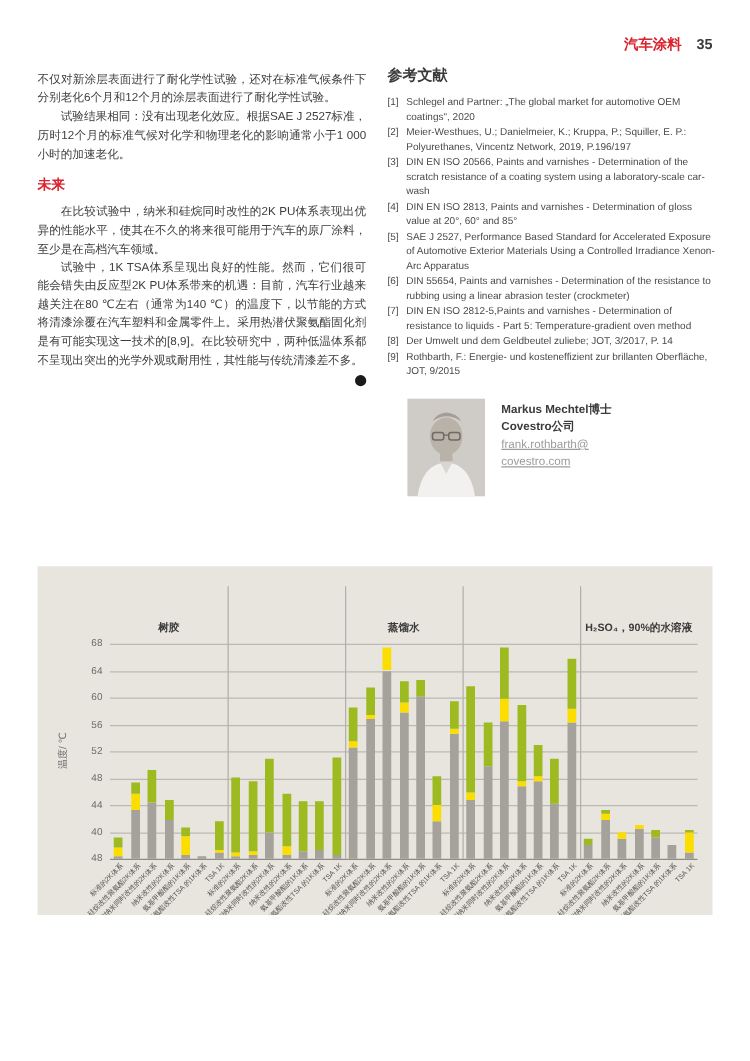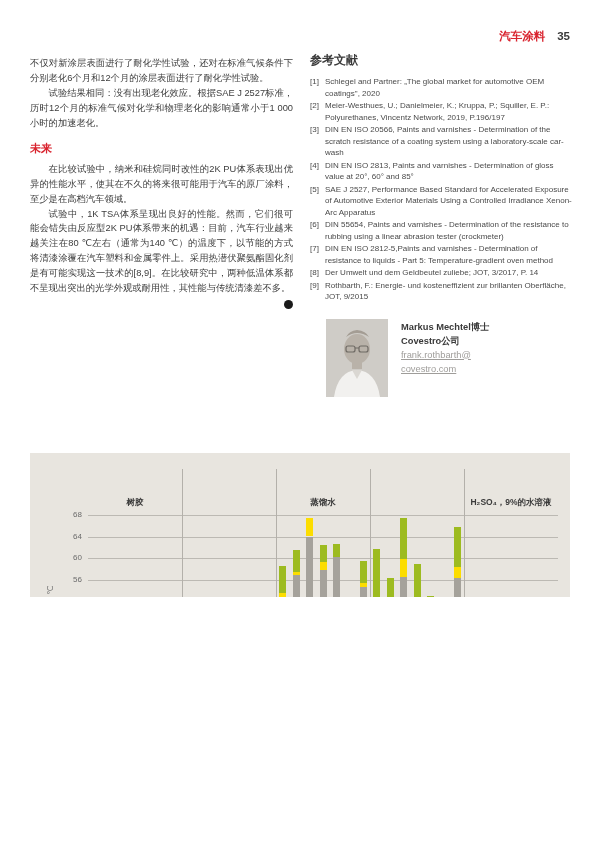--- a/index.html
+++ b/index.html
@@ -1,17 +1,17 @@
 <!DOCTYPE html>
 <html><head>
 <meta charset="utf-8">
 <style>
   html,body{margin:0;padding:0;}
   body{font-family:"Liberation Sans","DejaVu Sans",sans-serif;background:#ffffff;}
-  #page{position:relative;width:600px;height:597px;background:#ffffff;overflow:hidden;}
+  #page{position:relative;width:600px;height:732px;background:#ffffff;overflow:hidden;}
 
   
   #top-header{position:absolute;left:300px;top:26px;width:270px;text-align:right;}
   #top-header .section{color:#d9232e;font-weight:bold;font-size:11.5px;}
   #top-header .pagenum{color:#3a3a3a;font-weight:bold;font-size:11.5px;margin-left:12px;}
 
   
   #left-col{position:absolute;left:30px;top:56px;width:263px;color:#3d3d3d;
             font-size:9.3px;line-height:1.6;text-align:justify;}
   #left-col p{margin:0;}
@@ -265,21 +265,21 @@
       <div class="seg" style="left: 396.929px; top: 167.887px; height: 4.3px; background: rgb(252, 221, 0);"></div>
       <div class="seg" style="left: 396.929px; top: 143.162px; height: 24.725px; background: rgb(157, 187, 32);"></div>
       <div class="xlabel" style="left: 291.929px; top: 237px;">氨基甲酸酯的1K体系</div>
       <div class="seg" style="left: 410.357px; top: 190.463px; height: 43.5375px; background: rgb(165, 162, 155);"></div>
       <div class="seg" style="left: 410.357px; top: 153.912px; height: 36.55px; background: rgb(157, 187, 32);"></div>
       <div class="xlabel" style="left: 305.357px; top: 237px;">聚氨酯改性TSA 的1K体系</div>
       <div class="seg" style="left: 423.786px; top: 125.425px; height: 108.575px; background: rgb(165, 162, 155);"></div>
       <div class="seg" style="left: 423.786px; top: 114.138px; height: 11.2875px; background: rgb(252, 221, 0);"></div>
       <div class="seg" style="left: 423.786px; top: 74.3625px; height: 39.775px; background: rgb(157, 187, 32);"></div>
       <div class="xlabel" style="left: 318.786px; top: 237px;">TSA 1K</div>
-      <div class="ghead" style="left: 434px; width: 94px;">H₂SO₄，9%的水溶液</div>
+      <div class="ghead" style="left: 434px; width: 94px;">H₂SO₄，90%的水溶液</div>
       <div class="gdiv" style="left: 434px;"></div>
       <div class="seg" style="left: 437.214px; top: 223.25px; height: 10.75px; background: rgb(165, 162, 155);"></div>
       <div class="seg" style="left: 437.214px; top: 217.875px; height: 5.375px; background: rgb(157, 187, 32);"></div>
       <div class="xlabel" style="left: 332.214px; top: 237px;">标准的2K体系</div>
       <div class="seg" style="left: 450.643px; top: 203.362px; height: 30.6375px; background: rgb(165, 162, 155);"></div>
       <div class="seg" style="left: 450.643px; top: 197.987px; height: 5.375px; background: rgb(252, 221, 0);"></div>
       <div class="seg" style="left: 450.643px; top: 195.3px; height: 2.6875px; background: rgb(157, 187, 32);"></div>
       <div class="xlabel" style="left: 345.643px; top: 237px;">硅烷改性聚氨酯2K体系</div>
       <div class="seg" style="left: 464.071px; top: 218.412px; height: 15.5875px; background: rgb(165, 162, 155);"></div>
       <div class="seg" style="left: 464.071px; top: 212.5px; height: 5.9125px; background: rgb(252, 221, 0);"></div>

